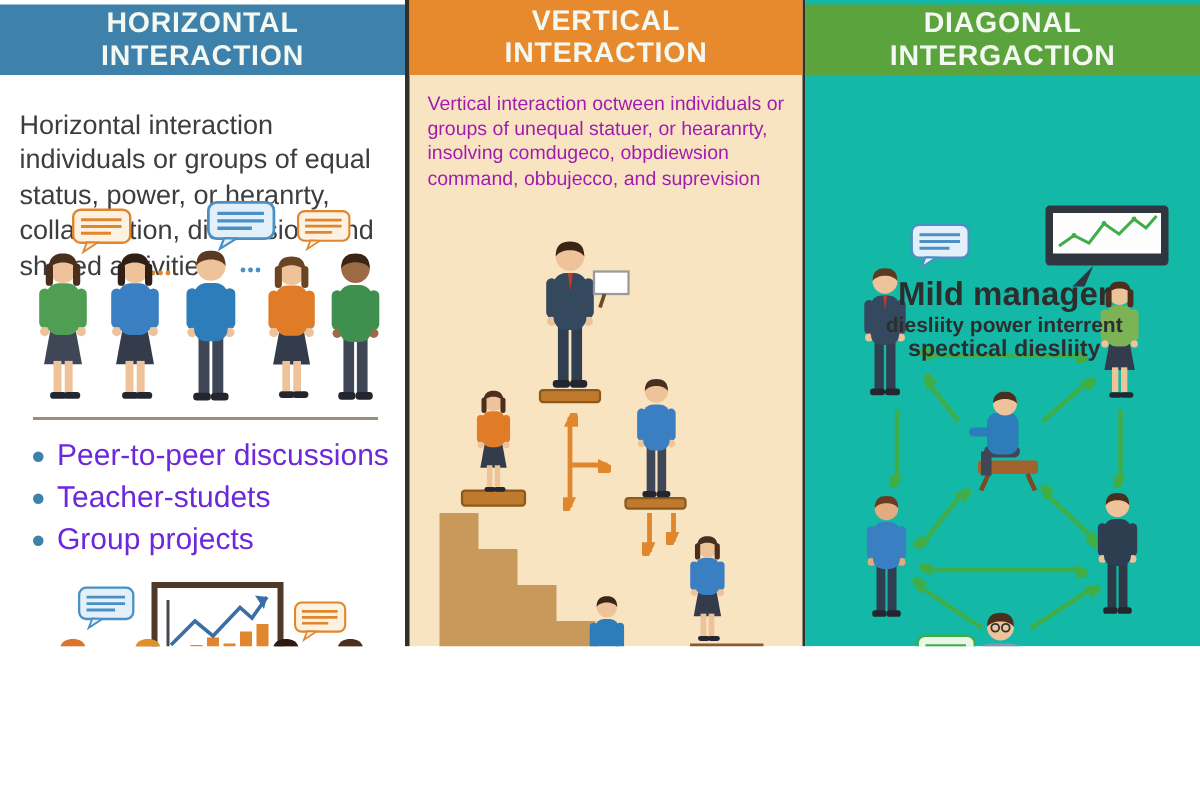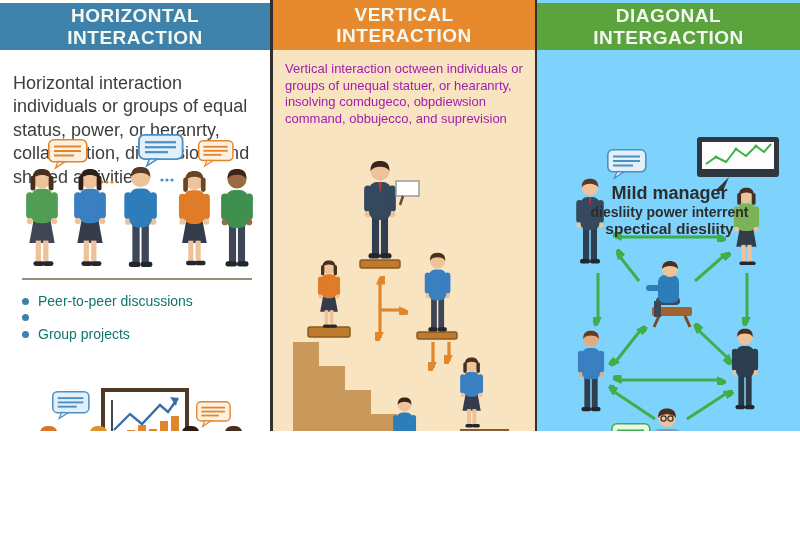--- a/index.html
+++ b/index.html
@@ -1,38 +1,38 @@
 <!DOCTYPE html>
 <html><head>
 <meta charset="utf-8">
 <style>
   html,body{margin:0;padding:0;background:#ffffff;}
   .canvas{position:relative;width:800px;height:431px;overflow:hidden;background:#fff;
           font-family:"Liberation Sans",sans-serif;}
   .col{position:absolute;top:0;bottom:0;}
   #col-h{left:0;width:270px;background:#ffffff;}
   #col-v{left:270px;width:267px;background:#f9e4c1;border-left:3px solid #33302b;border-right:2px solid #33302b;box-sizing:border-box;}
-  #col-d{left:537px;width:263px;background:#7dd3fc;}
+  #col-d{left:537px;width:263px;background:#14b8a6;}
   .hdr{position:absolute;top:3px;left:0;right:0;height:47px;display:flex;flex-direction:column;
        justify-content:center;align-items:center;color:#f4f8f2;font-weight:bold;font-size:19px;
        line-height:1.12;letter-spacing:.5px;text-align:center;}
   #col-h .hdr{background:#3e81aa;}
   #col-v .hdr{background:#e78a2e;top:0;height:50px;}
   #col-d .hdr{background:#5aa33d;}
   .desc{position:absolute;top:72px;left:13px;right:9px;font-size:18px;line-height:1.3;color:#3d3d3d;}
   #col-v .desc{top:61px;left:12px;right:7px;color:#a21caf;font-size:13px;line-height:1.28;}
   #col-d .desc{top:62px;left:16px;right:10px;color:#41503c;font-size:13.6px;}
   .illo{position:absolute;left:0;right:0;}
   .bullets{position:absolute;top:288px;left:22px;right:4px;list-style:none;margin:0;padding:0;
-           font-size:14px;color:#0f766e;}
+           font-size:20px;color:#6d28d9;}
   .bullets li{margin:5px 0;display:flex;align-items:center;gap:9px;}
   .dot{width:7px;height:7px;border-radius:50%;background:#3e81aa;flex:0 0 auto;}
   .caption{position:absolute;top:48px;left:50px;width:165px;text-align:center;font-weight:bold;
            color:#2d2d2d;line-height:1.15;}
-  .caption .l1{font-size:18px;display:block;}
+  .caption .l1{font-size:22px;display:block;}
   .caption .l2{font-size:14px;display:block;}
   .caption .l3{font-size:15.5px;display:block;}
   svg{display:block;}
 </style>
 </head>
 <body>
 
 <svg width="0" height="0" aria-hidden="true">
   <defs>
     <g id="sym-man">
@@ -111,20 +111,21 @@
       <use href="#sym-man" transform="translate(214,34) scale(1.15)" style="--shirt:#3f8f4f;--pants:#3f4756;--hair:#3a2517;--skin:#9c6b45"></use>
     </svg>
 
     <ul class="bullets">
       <li>
           <span class="dot"></span>
           <span>Peer-to-peer discussions</span>
         </li>
       <li>
           <span class="dot"></span>
+          <span>Teacher-studets</span>
         </li>
       <li>
           <span class="dot"></span>
           <span>Group projects</span>
         </li>
     </ul>
 
     <svg class="illo" style="top:384px" width="270" height="149" viewBox="0 0 270 149">
       <line x1="25" y1="136" x2="253" y2="136" stroke="#9b8d7b" stroke-width="2"></line>
       <g>

